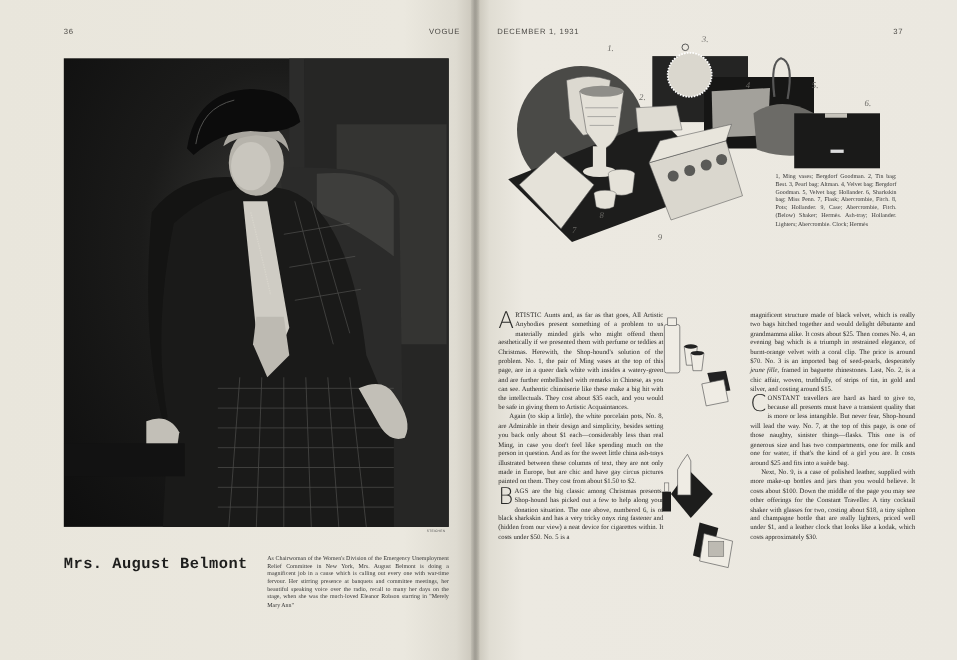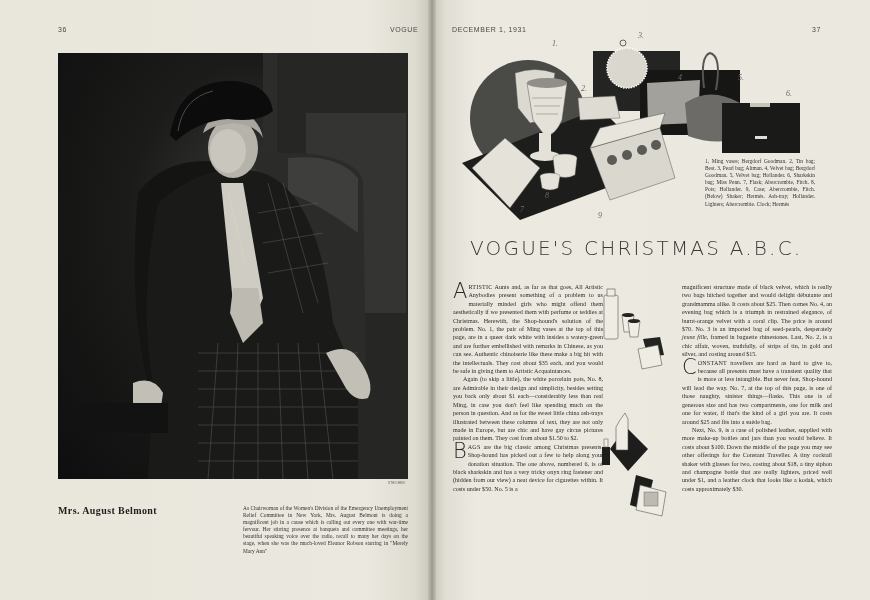--- a/index.html
+++ b/index.html
@@ -17,22 +17,22 @@
   .folio { position: absolute; top: 26px; font-family: "Liberation Sans", sans-serif;
     font-size: 7px; letter-spacing: 0.6px; color: #4a4844; }
 
   
   .photo { position: absolute; left: 58px; top: 53px; width: 350px; height: 426px;
     background: radial-gradient(ellipse at 55% 40%, #3a3a38 0%, #1b1b1a 45%, #0e0e0e 100%); overflow: hidden; }
   .photo svg { position: absolute; left: 0; top: 0; }
   .photo-credit { position: absolute; left: 388px; top: 481px; font-family: "Liberation Sans", sans-serif;
     font-size: 3px; color: #555; letter-spacing: 0.2px; }
 
-  .portrait-name { position: absolute; left: 58px; top: 505px; font-family: Liberation Serif, serif;
-    font-weight: bold; font-size: 10px; letter-spacing: 0.4px; color: #1e1e1d; }
+  .portrait-name { position: absolute; left: 58px; top: 505px; font-family: Liberation Mono, monospace;
+    font-weight: bold; font-size: 14px; letter-spacing: 0.4px; color: #1e1e1d; }
   .portrait-caption { position: absolute; left: 243px; top: 505px; width: 165px;
     font-size: 5.4px; line-height: 7.1px; text-align: justify; color: #333; }
 
   
   .illustration { position: absolute; left: 460px; top: 28px; width: 350px; height: 200px; }
   .credits { position: absolute; left: 705px; top: 158px; width: 110px;
     font-size: 5.4px; line-height: 7.1px; text-align: justify; color: #333; }
 
   .headline { position: absolute; left: 470px; top: 236px; width: 360px;
     font-family: "DejaVu Sans", sans-serif; font-weight: 200; font-size: 20px;
@@ -179,21 +179,20 @@
       <text x="218" y="52">4</text>
         <text x="278" y="52">5.</text>
         <text x="326" y="68">6.</text>
       <text x="60" y="184">7</text>
         <text x="85" y="170">8</text>
         <text x="138" y="190">9</text>
     </g>
   </svg>
   <div class="credits">1, Ming vases; Bergdorf Goodman. 2, Tin bag; Best. 3, Pearl bag; Altman. 4, Velvet bag; Bergdorf Goodman. 5, Velvet bag; Hollander. 6, Sharkskin bag; Miss Penn. 7, Flask; Abercrombie, Fitch. 8, Pots; Hollander. 9, Case; Abercrombie, Fitch. (Below) Shaker; Hermès. Ash-tray; Hollander. Lighters; Abercrombie. Clock; Hermès</div>
 
-  <div class="headline">VOGUE'S CHRISTMAS A.B.C.</div>
 
   <div class="col col-1">
     <p>
       <span class="dropcap">A</span><span class="smallcaps">RTISTIC</span><span> Aunts and, as far as that goes, All Artistic Anybodies present something of a problem to us materially minded girls who might offend them aesthetically if we presented them with perfume or teddies at Christmas. Herewith, the Shop-hound's solution of the problem. No. 1, the pair of Ming vases at the top of this page, are in a queer dark white with insides a watery-green and are further embellished with remarks in Chinese, as you can see. Authentic chinoiserie like these make a big hit with the intellectuals. They cost about $35 each, and you would be safe in giving them to Artistic Acquaintances.</span>
     </p>
     <p class="indent">Again (to skip a little), the white porcelain pots, No. 8, are Admirable in their design and simplicity, besides setting you back only about $1 each—considerably less than real Ming, in case you don't feel like spending much on the person in question. And as for the sweet little china ash-trays illustrated between these columns of text, they are not only made in Europe, but are chic and have gay circus pictures painted on them. They cost from about $1.50 to $2.</p>
     <p>
       <span class="dropcap">B</span><span class="smallcaps">AGS</span><span> are the big classic among Christmas presents. Shop-hound has picked out a few to help along your donation situation. The one above, numbered 6, is of black sharkskin and has a very tricky onyx ring fastener and (hidden from our view) a neat device for cigarettes within. It costs under $50. No. 5 is a</span>
     </p>
   </div>

